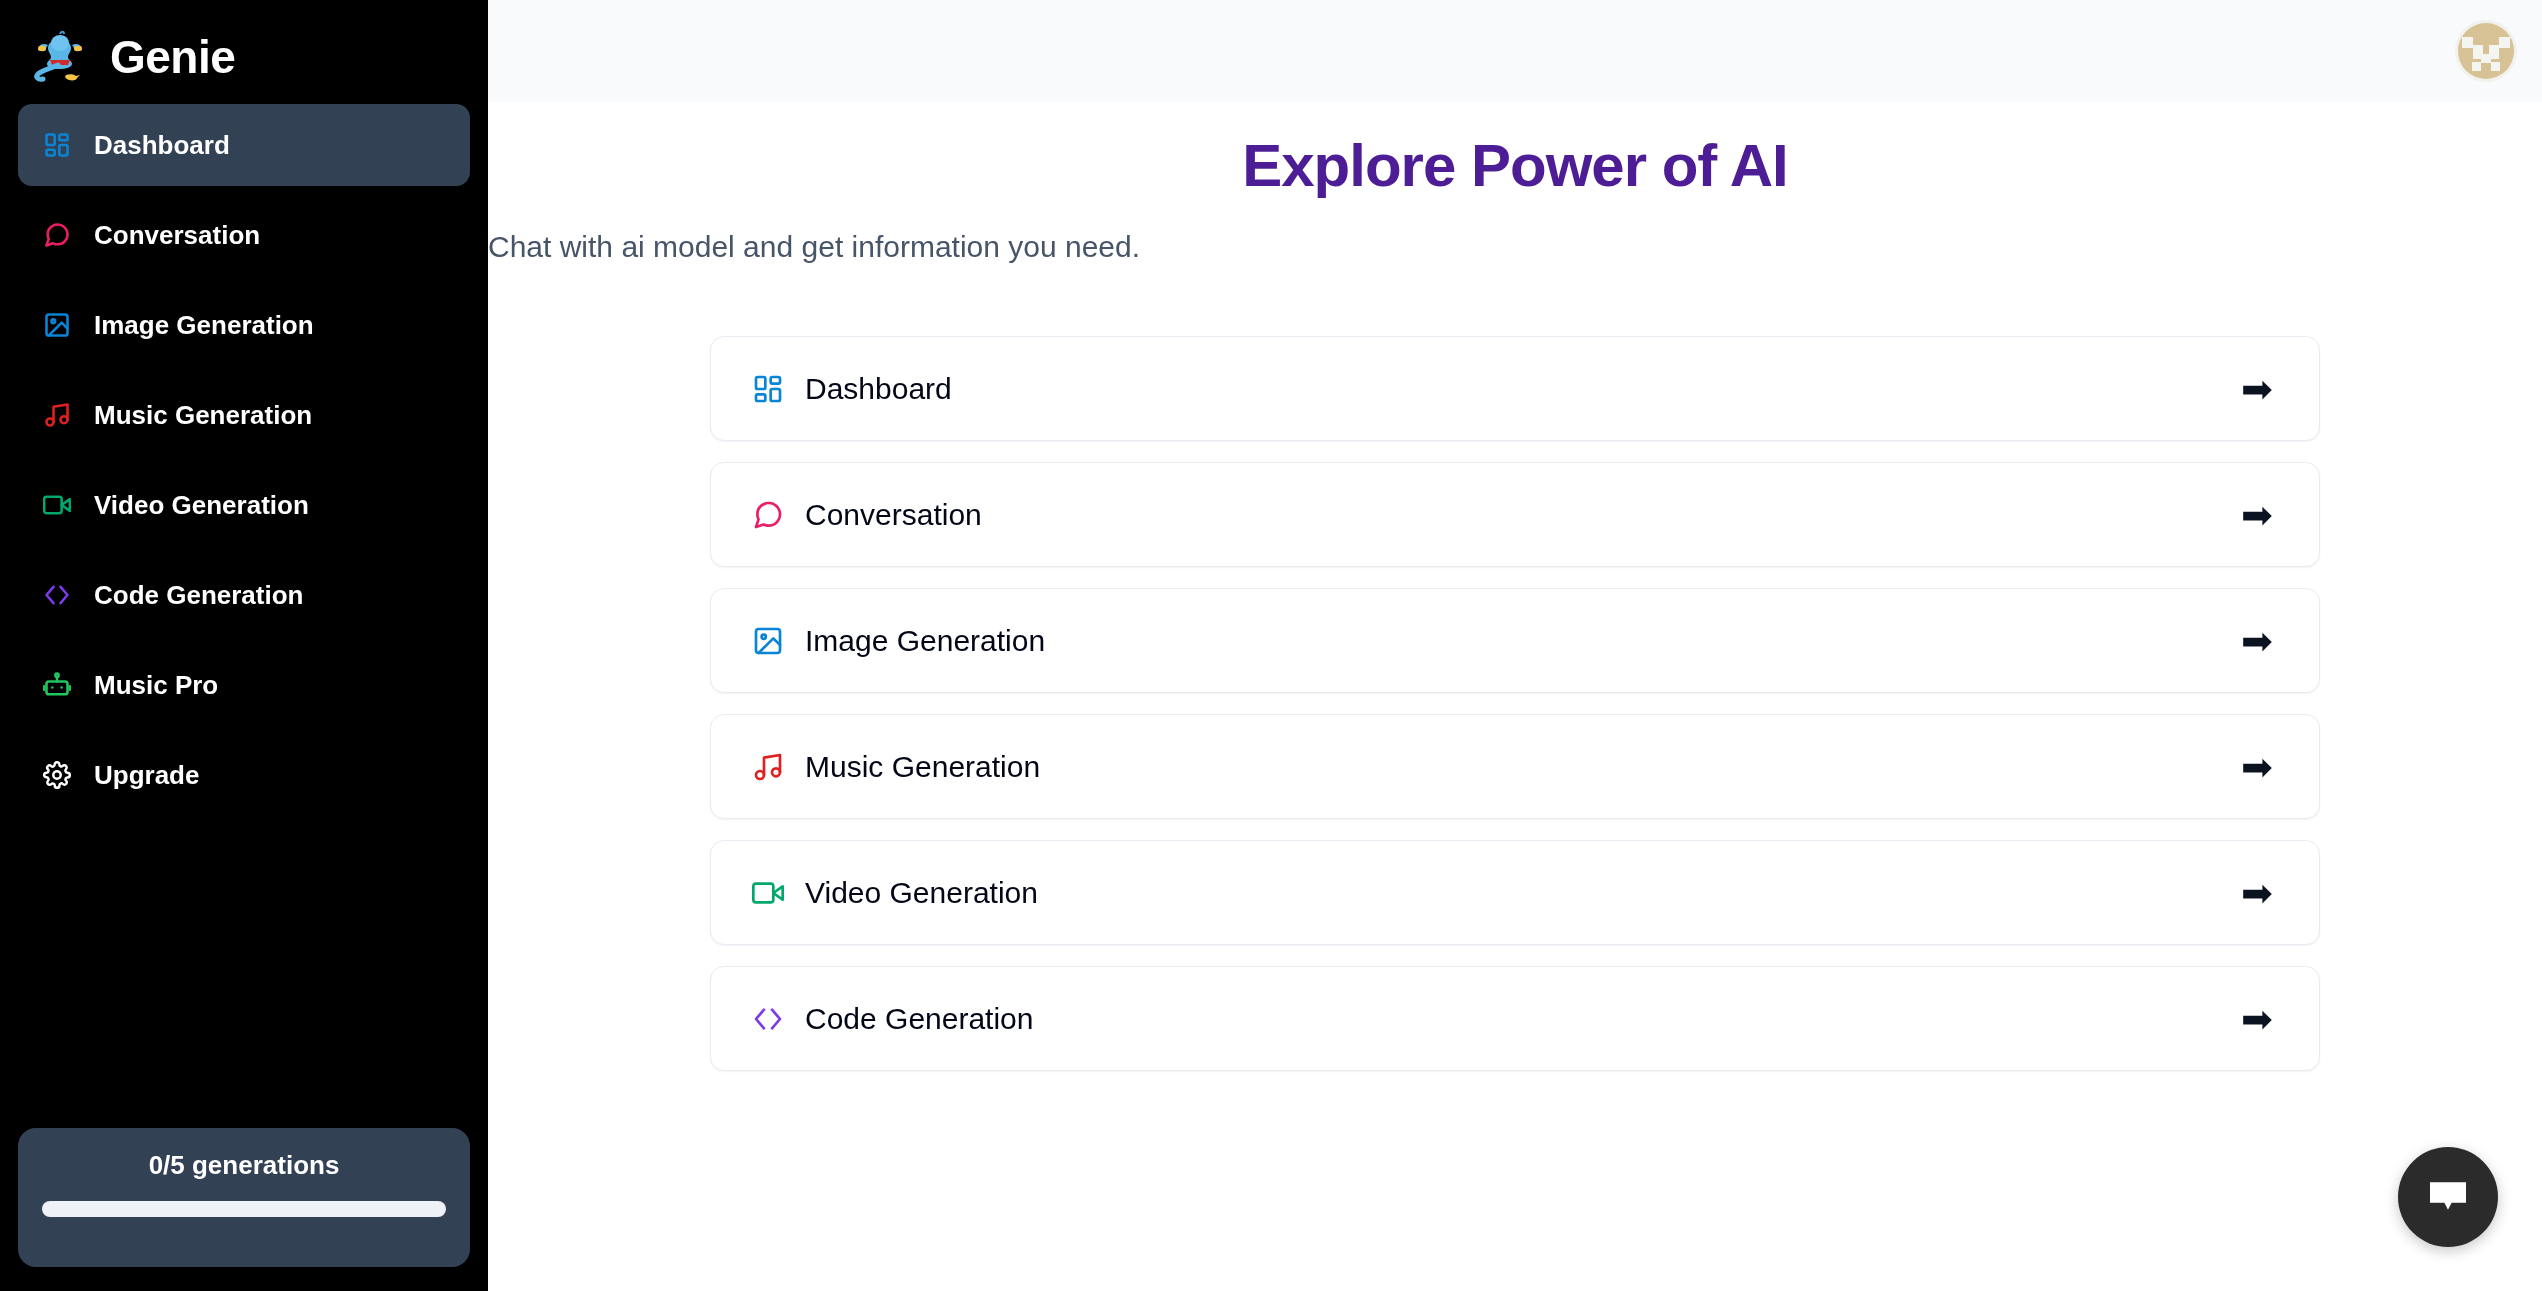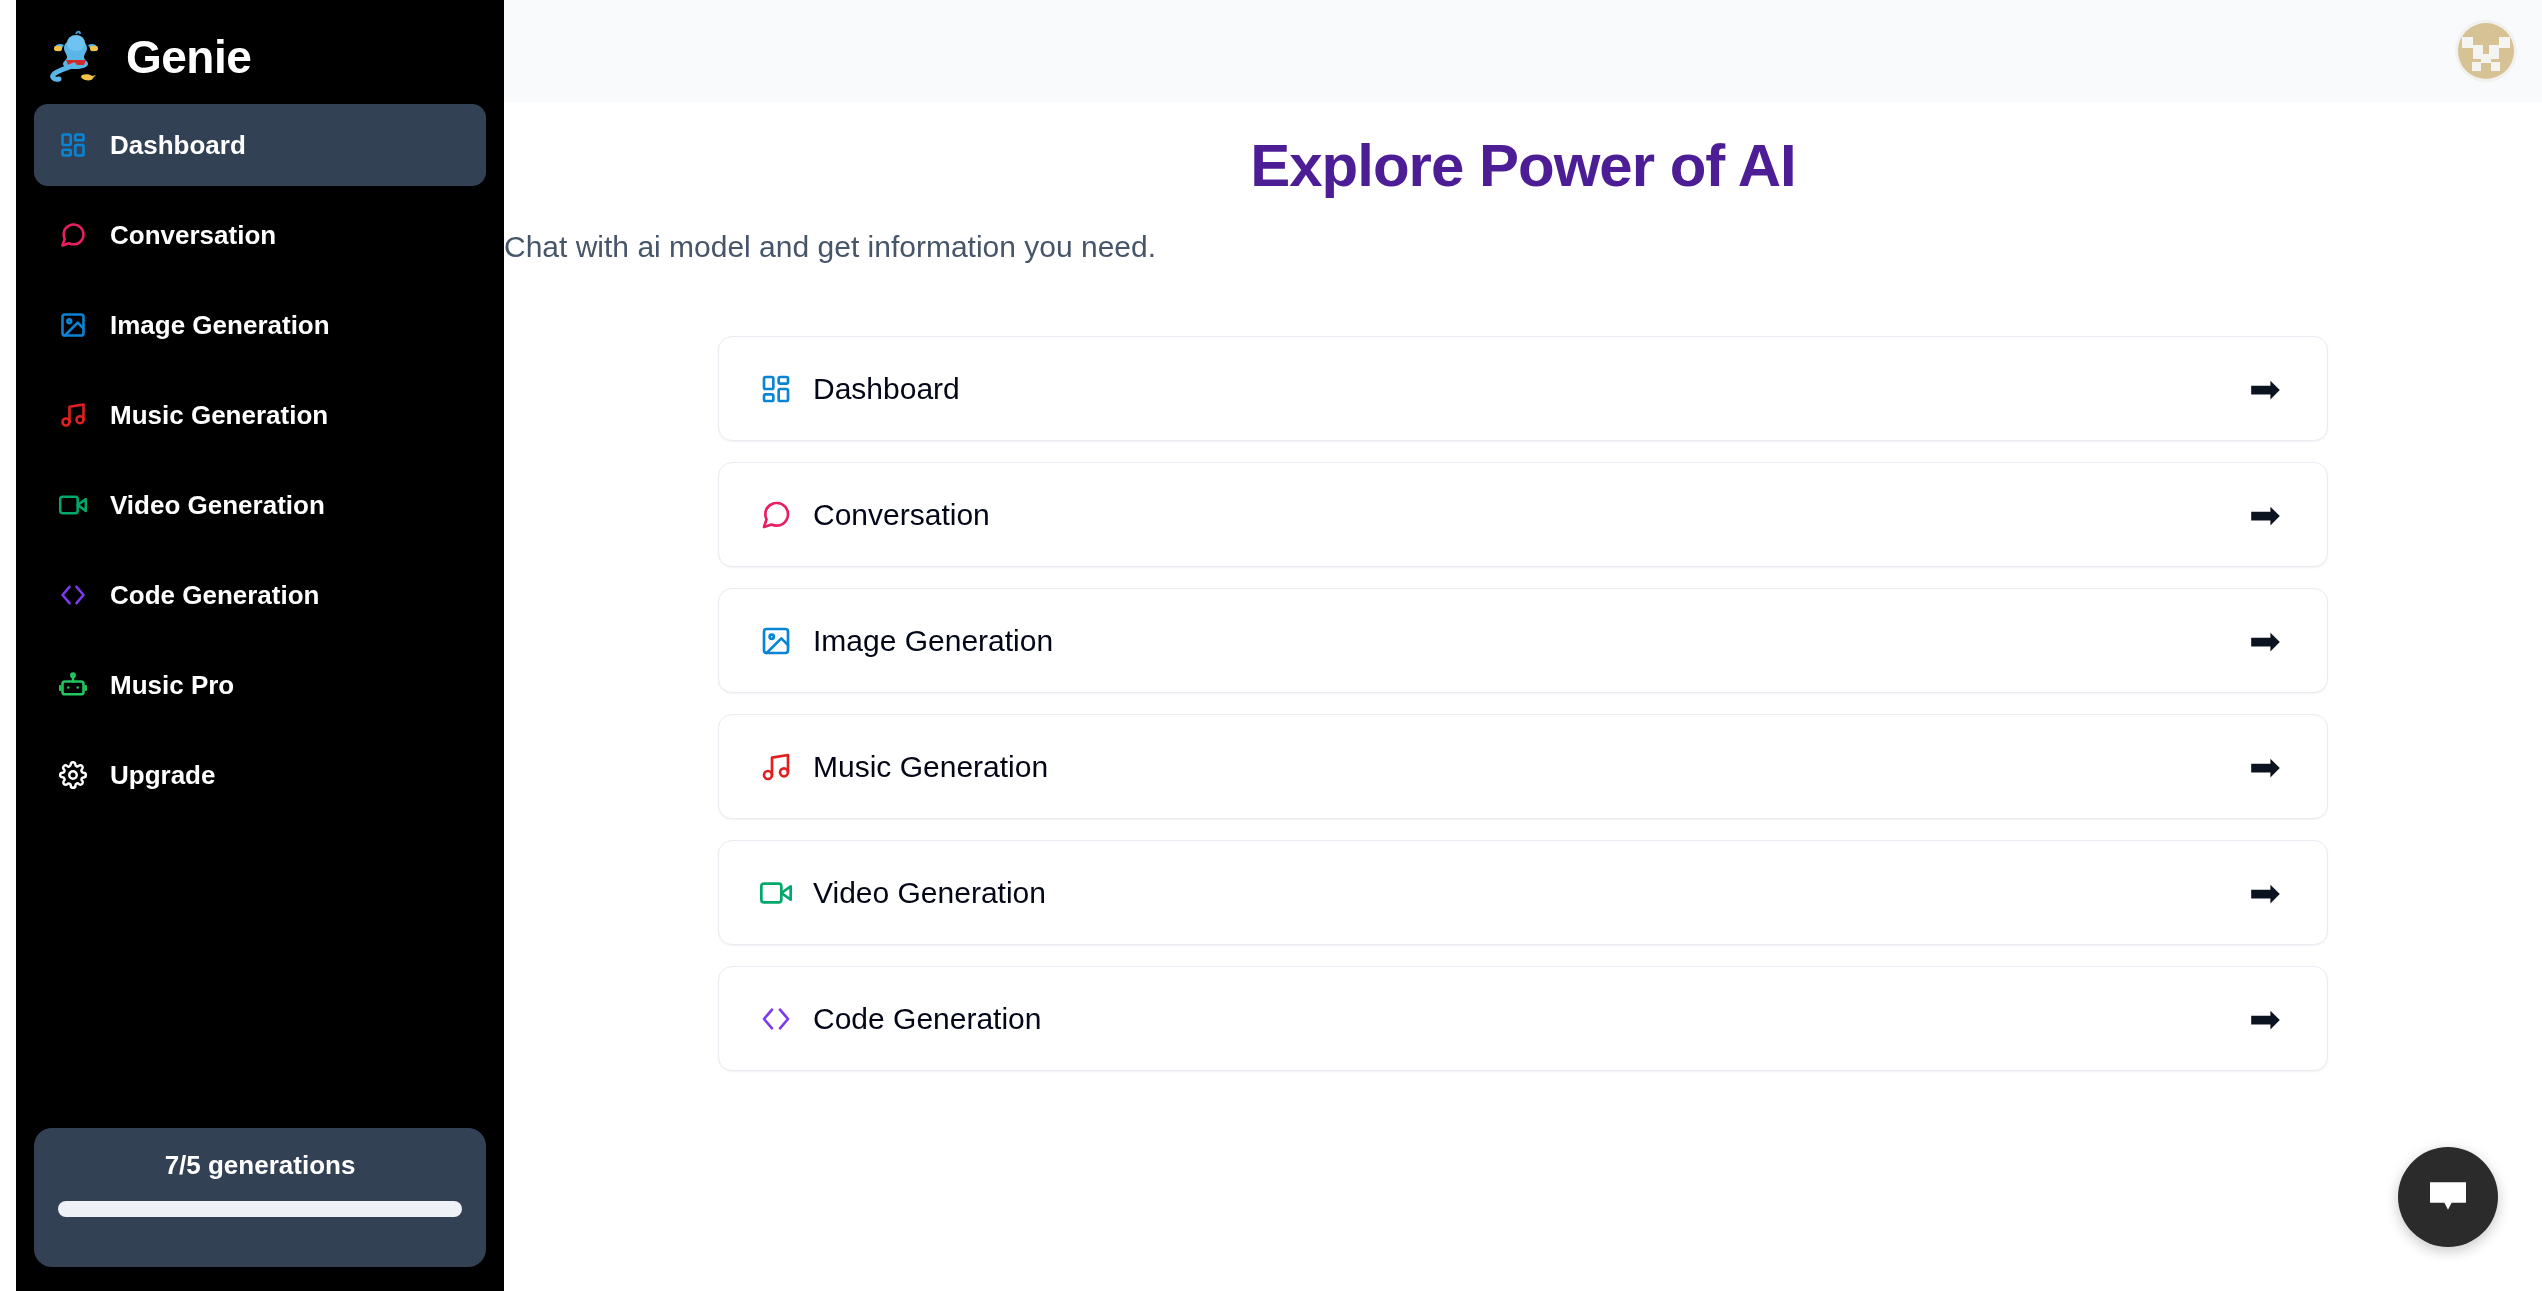--- a/index.html
+++ b/index.html
@@ -10,21 +10,20 @@
     overflow: hidden;
     font-family: "Liberation Sans", sans-serif;
     background: #ffffff;
   }
 
   .app {
     display: flex;
     width: 2542px;
     height: 953px;
     position: relative;
-    padding-left: 16px;
   }
 
   
   .sidebar {
     width: 488px;
     height: 1291px;
     background: #000000;
     flex: 0 0 488px;
     display: flex;
     flex-direction: column;
@@ -365,21 +364,21 @@
           </svg>
         </span>
         <span class="nav-label">Upgrade</span>
       </div>
 
     </nav>
 
     <div class="sidebar-spacer"></div>
 
     <div class="upgrade-card">
-      <div class="upgrade-count">7/5 generations</div>
+      <div class="upgrade-count">0/5 generations</div>
       <div class="progress-track">
         <div class="progress-fill" style="width:0%"></div>
       </div>
     </div>
 
   </aside>
 
   <section class="main">
 
     <header class="topbar">

